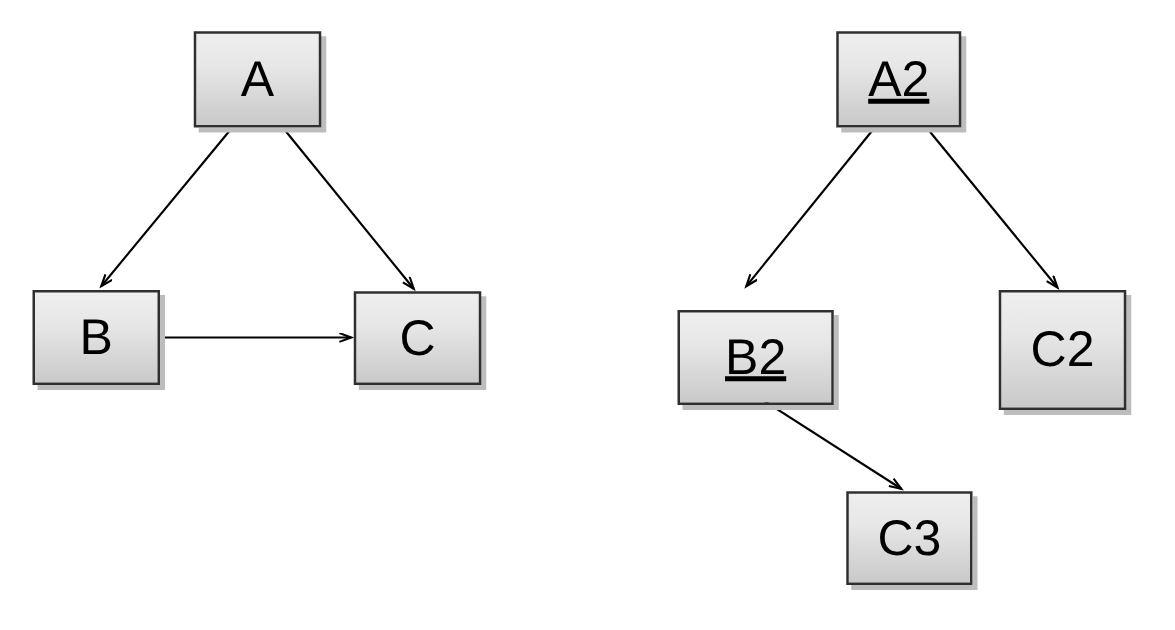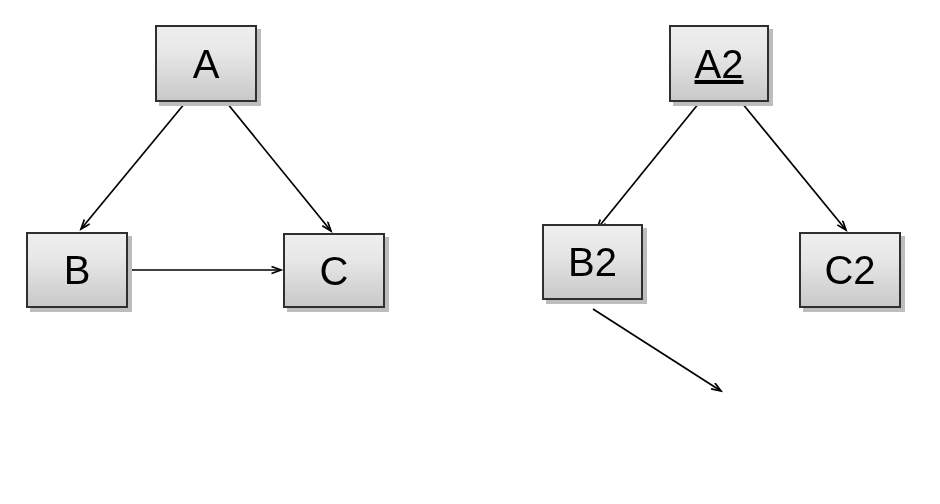--- a/index.html
+++ b/index.html
@@ -66,20 +66,23 @@
   <div class="node" style="left:26px; top:232px; width:102px; height:76px;">
     <span class="node-label">B</span>
   </div>
   <div class="node" style="left:283px; top:233px; width:102px; height:75px;">
     <span class="node-label">C</span>
   </div>
 
   <div class="node" style="left:669px; top:25px; width:100px; height:77px;text-decoration:underline;">
     <span class="node-label">A2</span>
   </div>
-  <div class="node" style="left:542px; top:224px; width:101px; height:76px;">
+  <div class="node" style="left:542px; top:248px; width:125px; height:76px;text-decoration:underline;">
     <span class="node-label">B2</span>
   </div>
-  <div class="node" style="left:799px; top:232px; width:102px; height:76px;text-align:right;">
+  <div class="node" style="left:799px; top:232px; width:102px; height:96px;text-align:right;">
     <span class="node-label">C2</span>
+  </div>
+  <div class="node" style="left:677px; top:393px; width:101px; height:75px;">
+    <span class="node-label">C3</span>
   </div>
 
 </div>
 
 </body></html>

